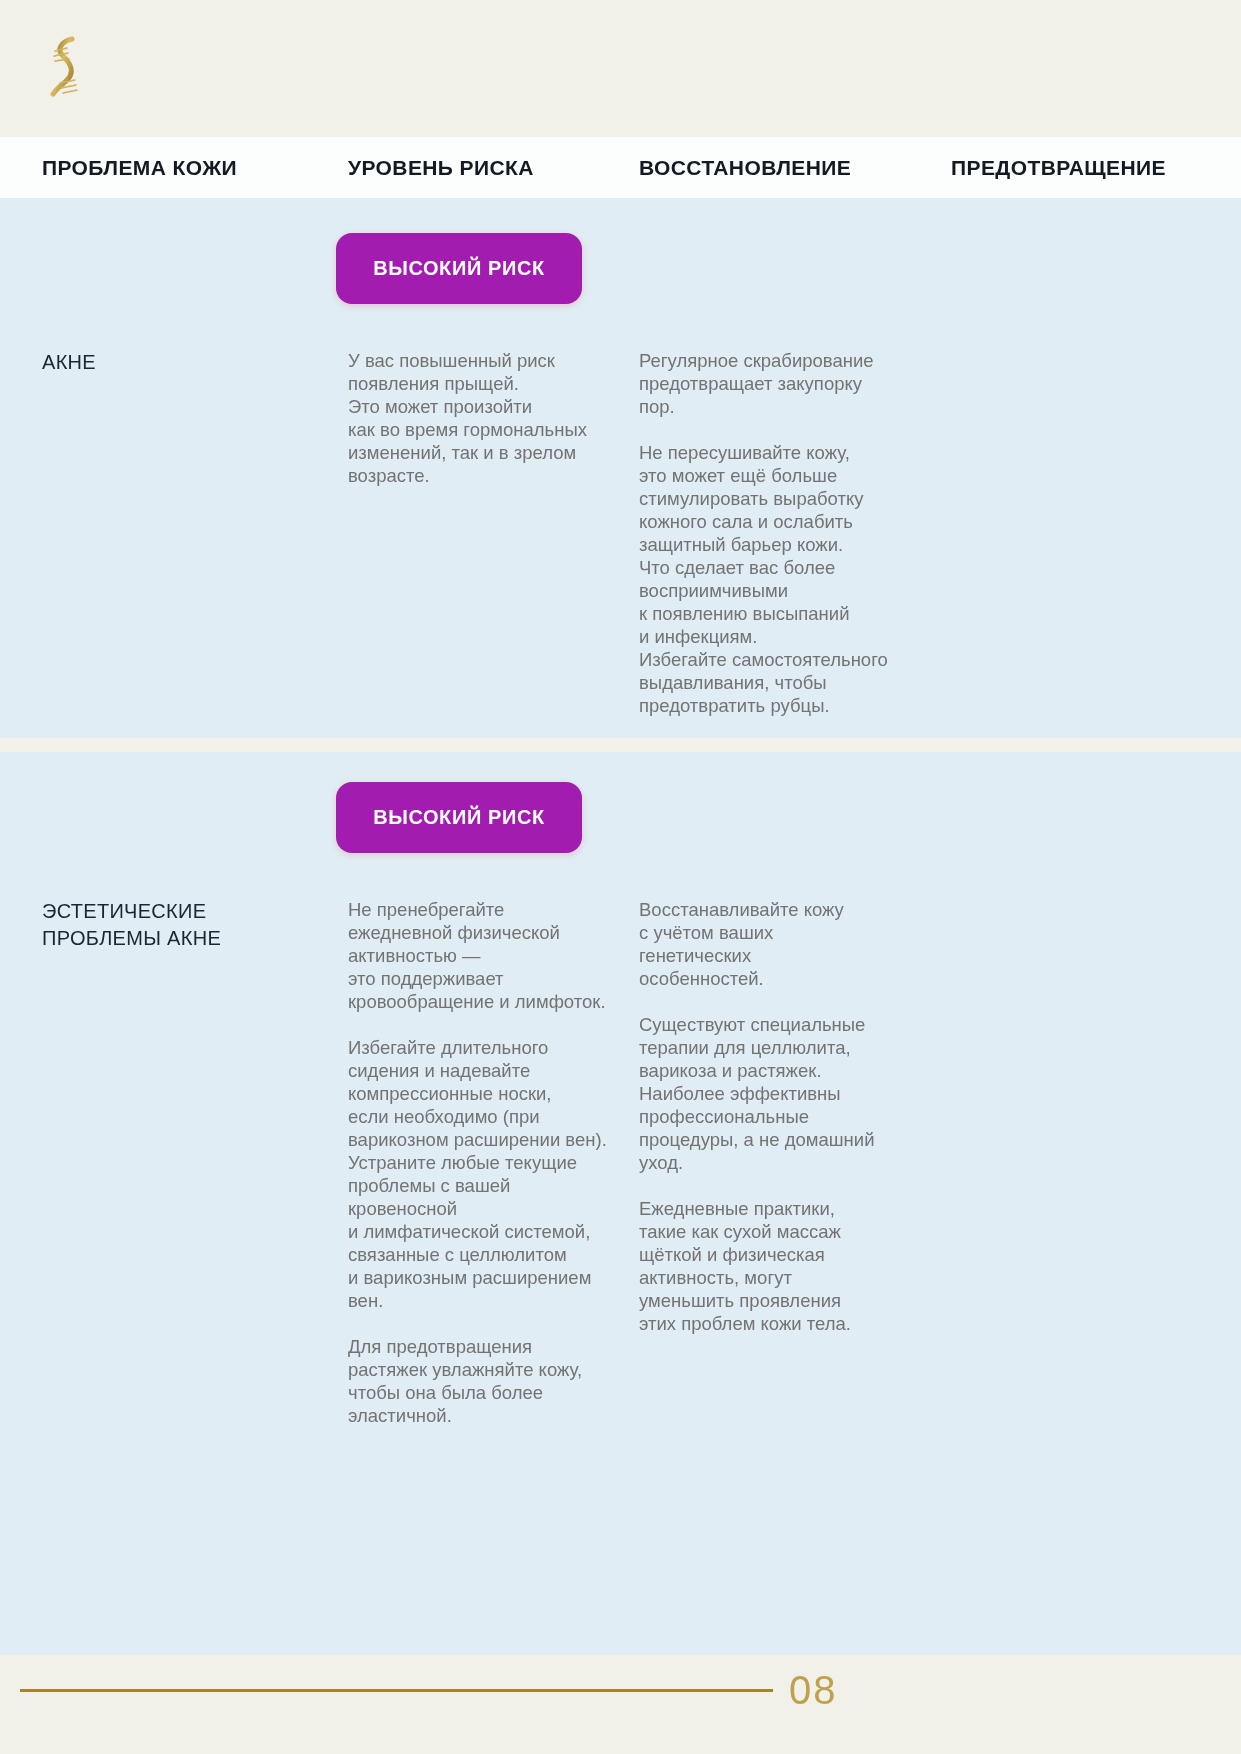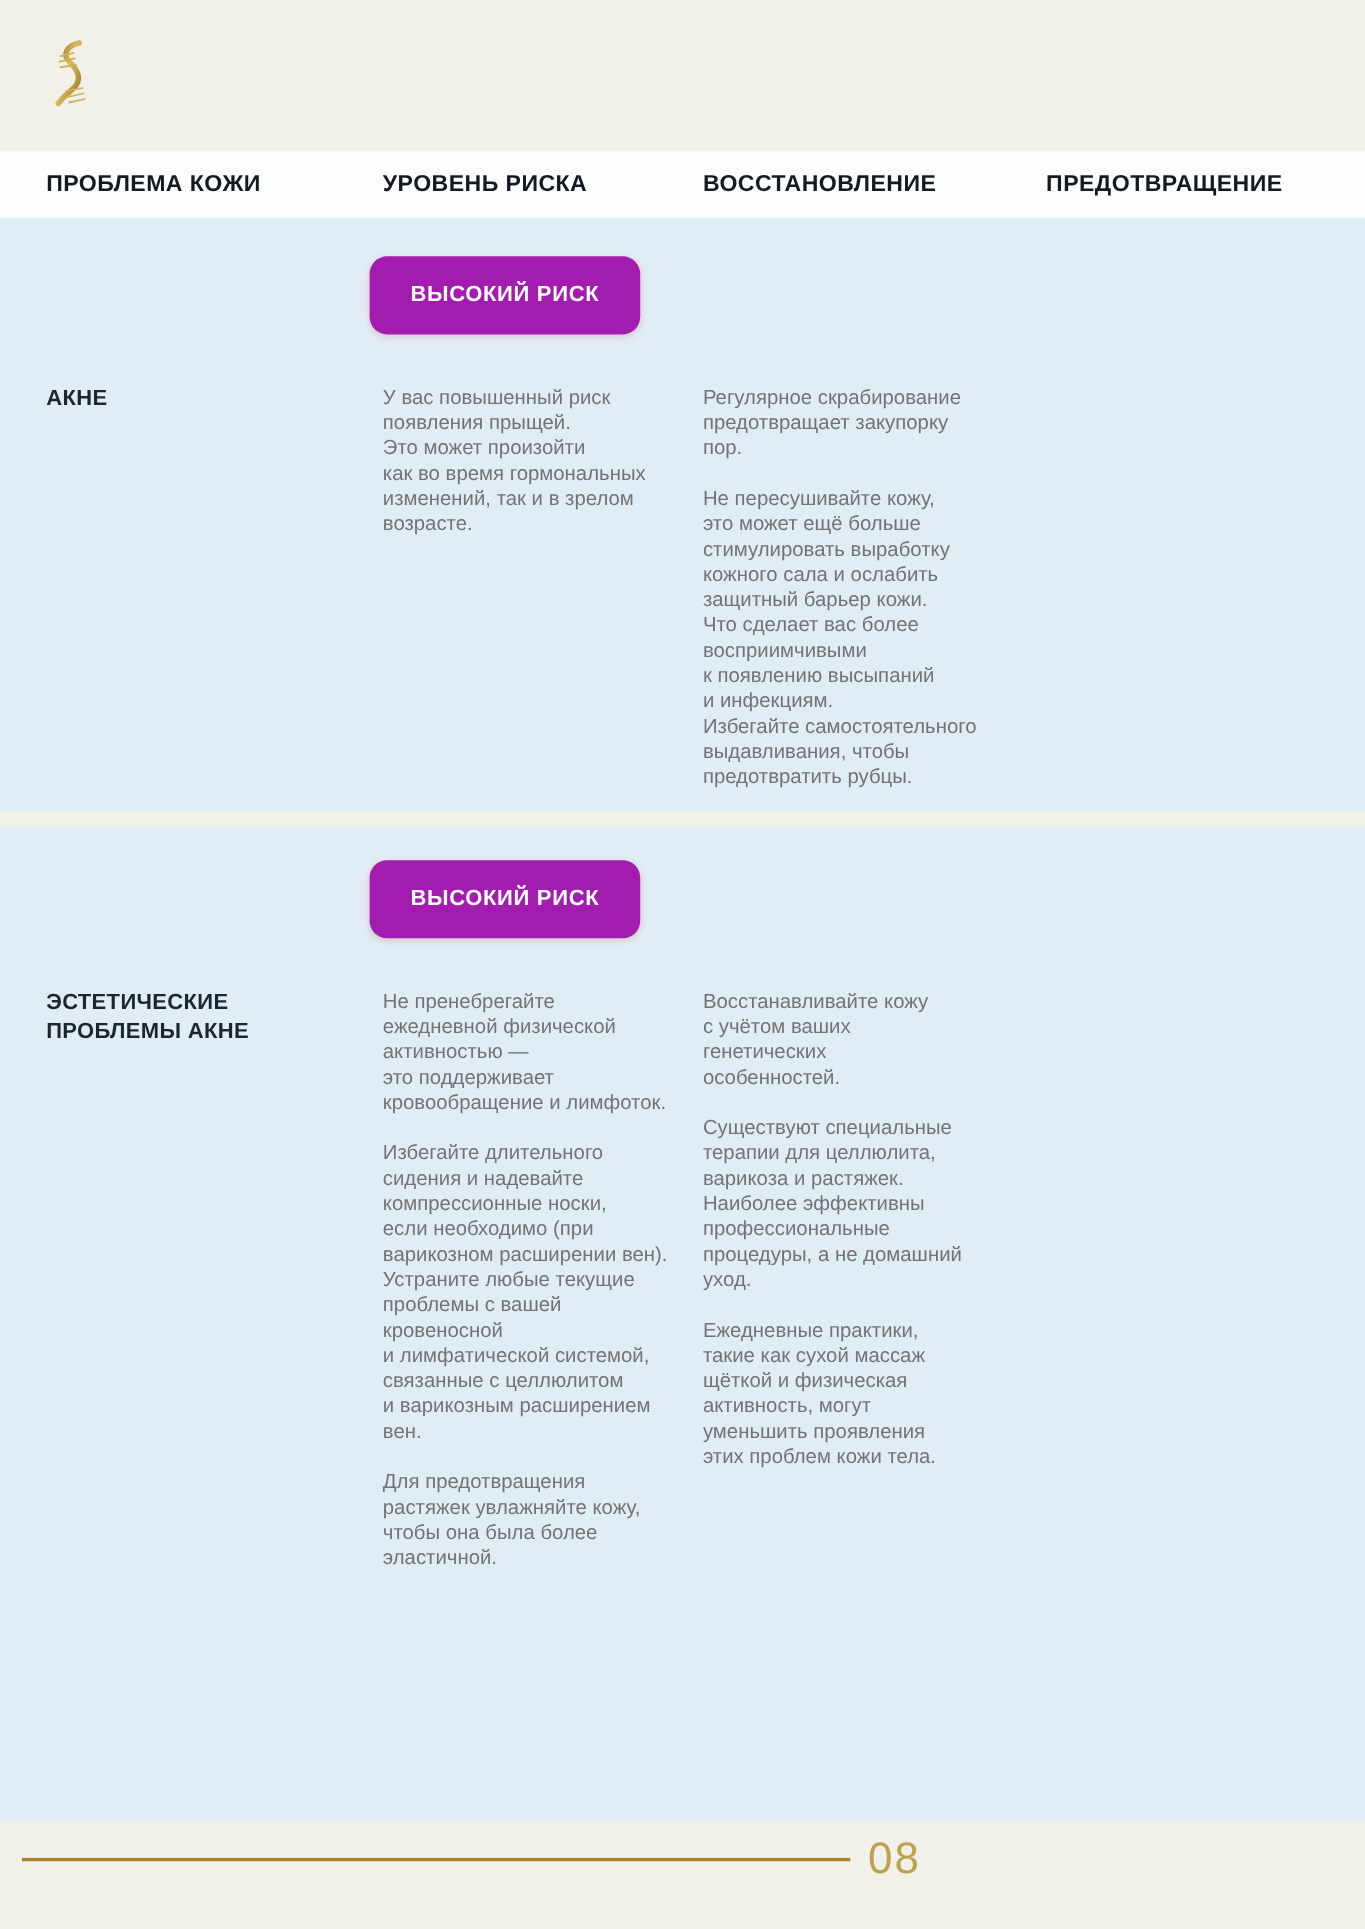--- a/index.html
+++ b/index.html
@@ -38,21 +38,21 @@
     font-size:20px; font-weight:bold; letter-spacing:0.6px;
     box-shadow:0 2px 6px rgba(210,90,95,0.25);
   }
 
   .content-grid {
     display:grid; grid-template-columns:306px 291px 312px 1fr;
     padding:0 36px 0 42px; margin-top:45px;
   }
   .cell { padding-right:26px; }
   .problem-title {
-    font-size:20px; font-weight:bold; color:#1d2530;
+    font-size:20px; font-weight:normal; color:#1d2530;
     letter-spacing:0.3px; line-height:27px; white-space:pre-line;
   }
   .body-text {
     font-size:18.5px; line-height:23px; color:#737373;
     white-space:pre-line;
   }
 
   
   .footer { position:relative;padding-left:20px; }
   .footer-row { display:flex; align-items:center; margin-top:15px; }

